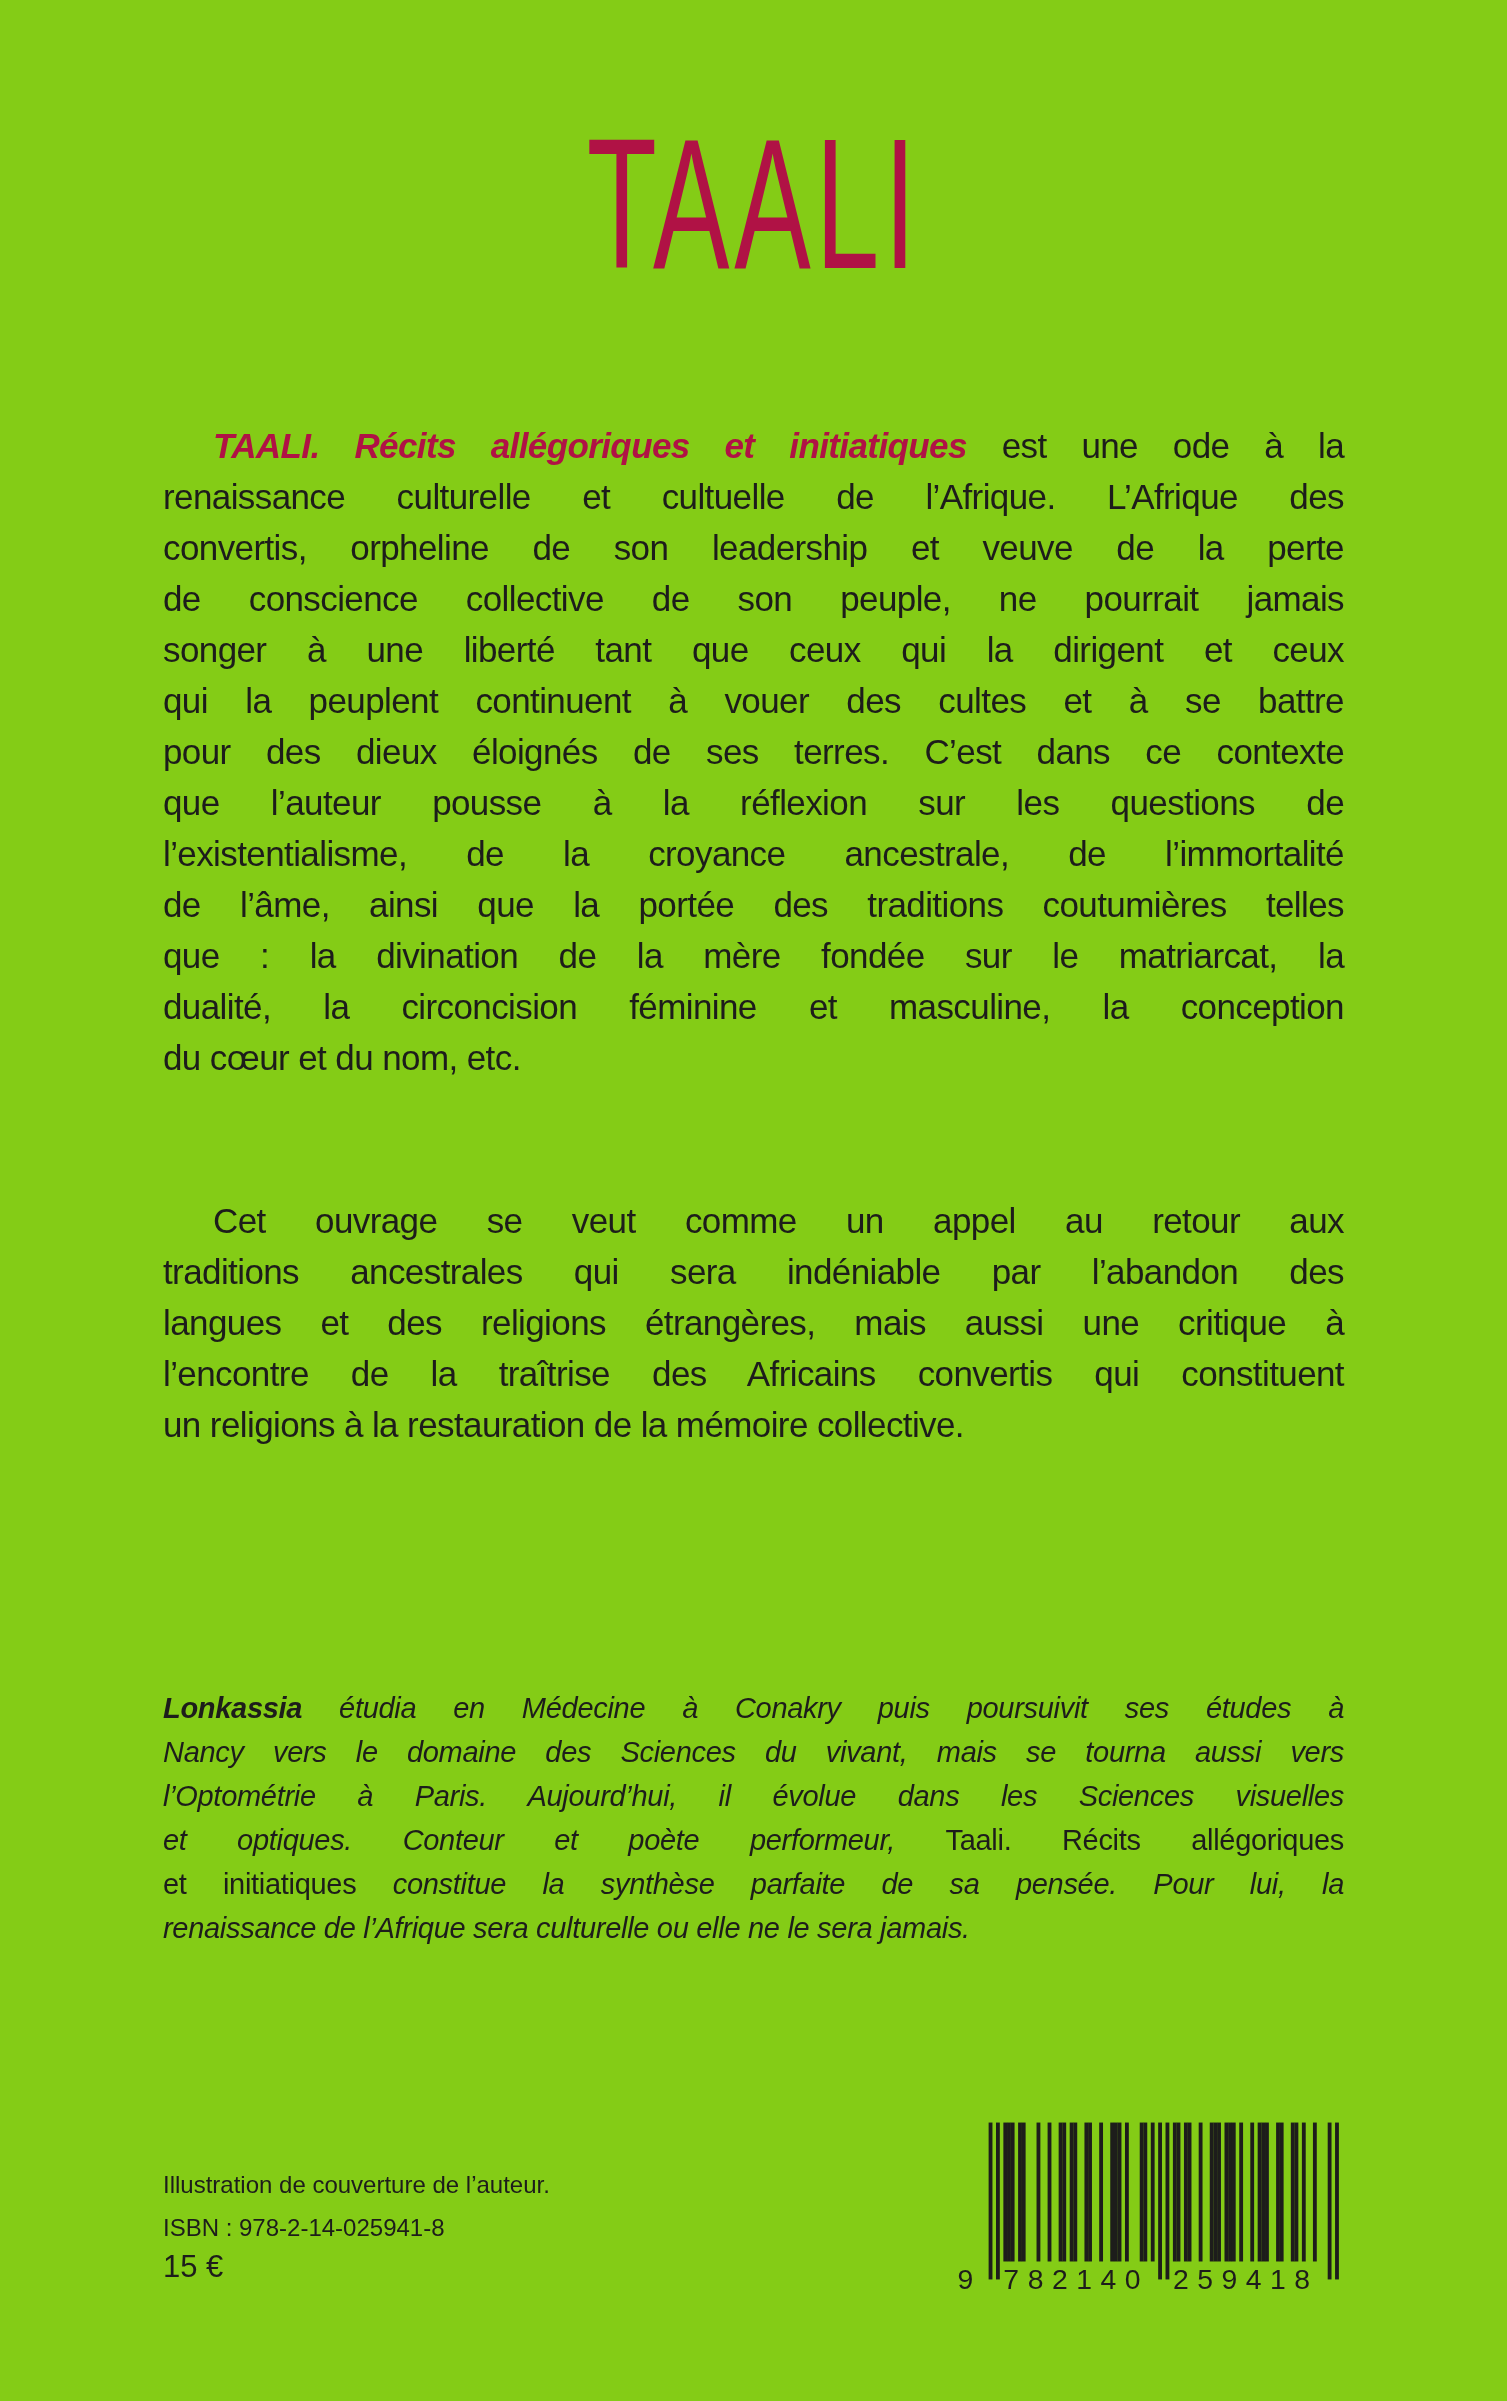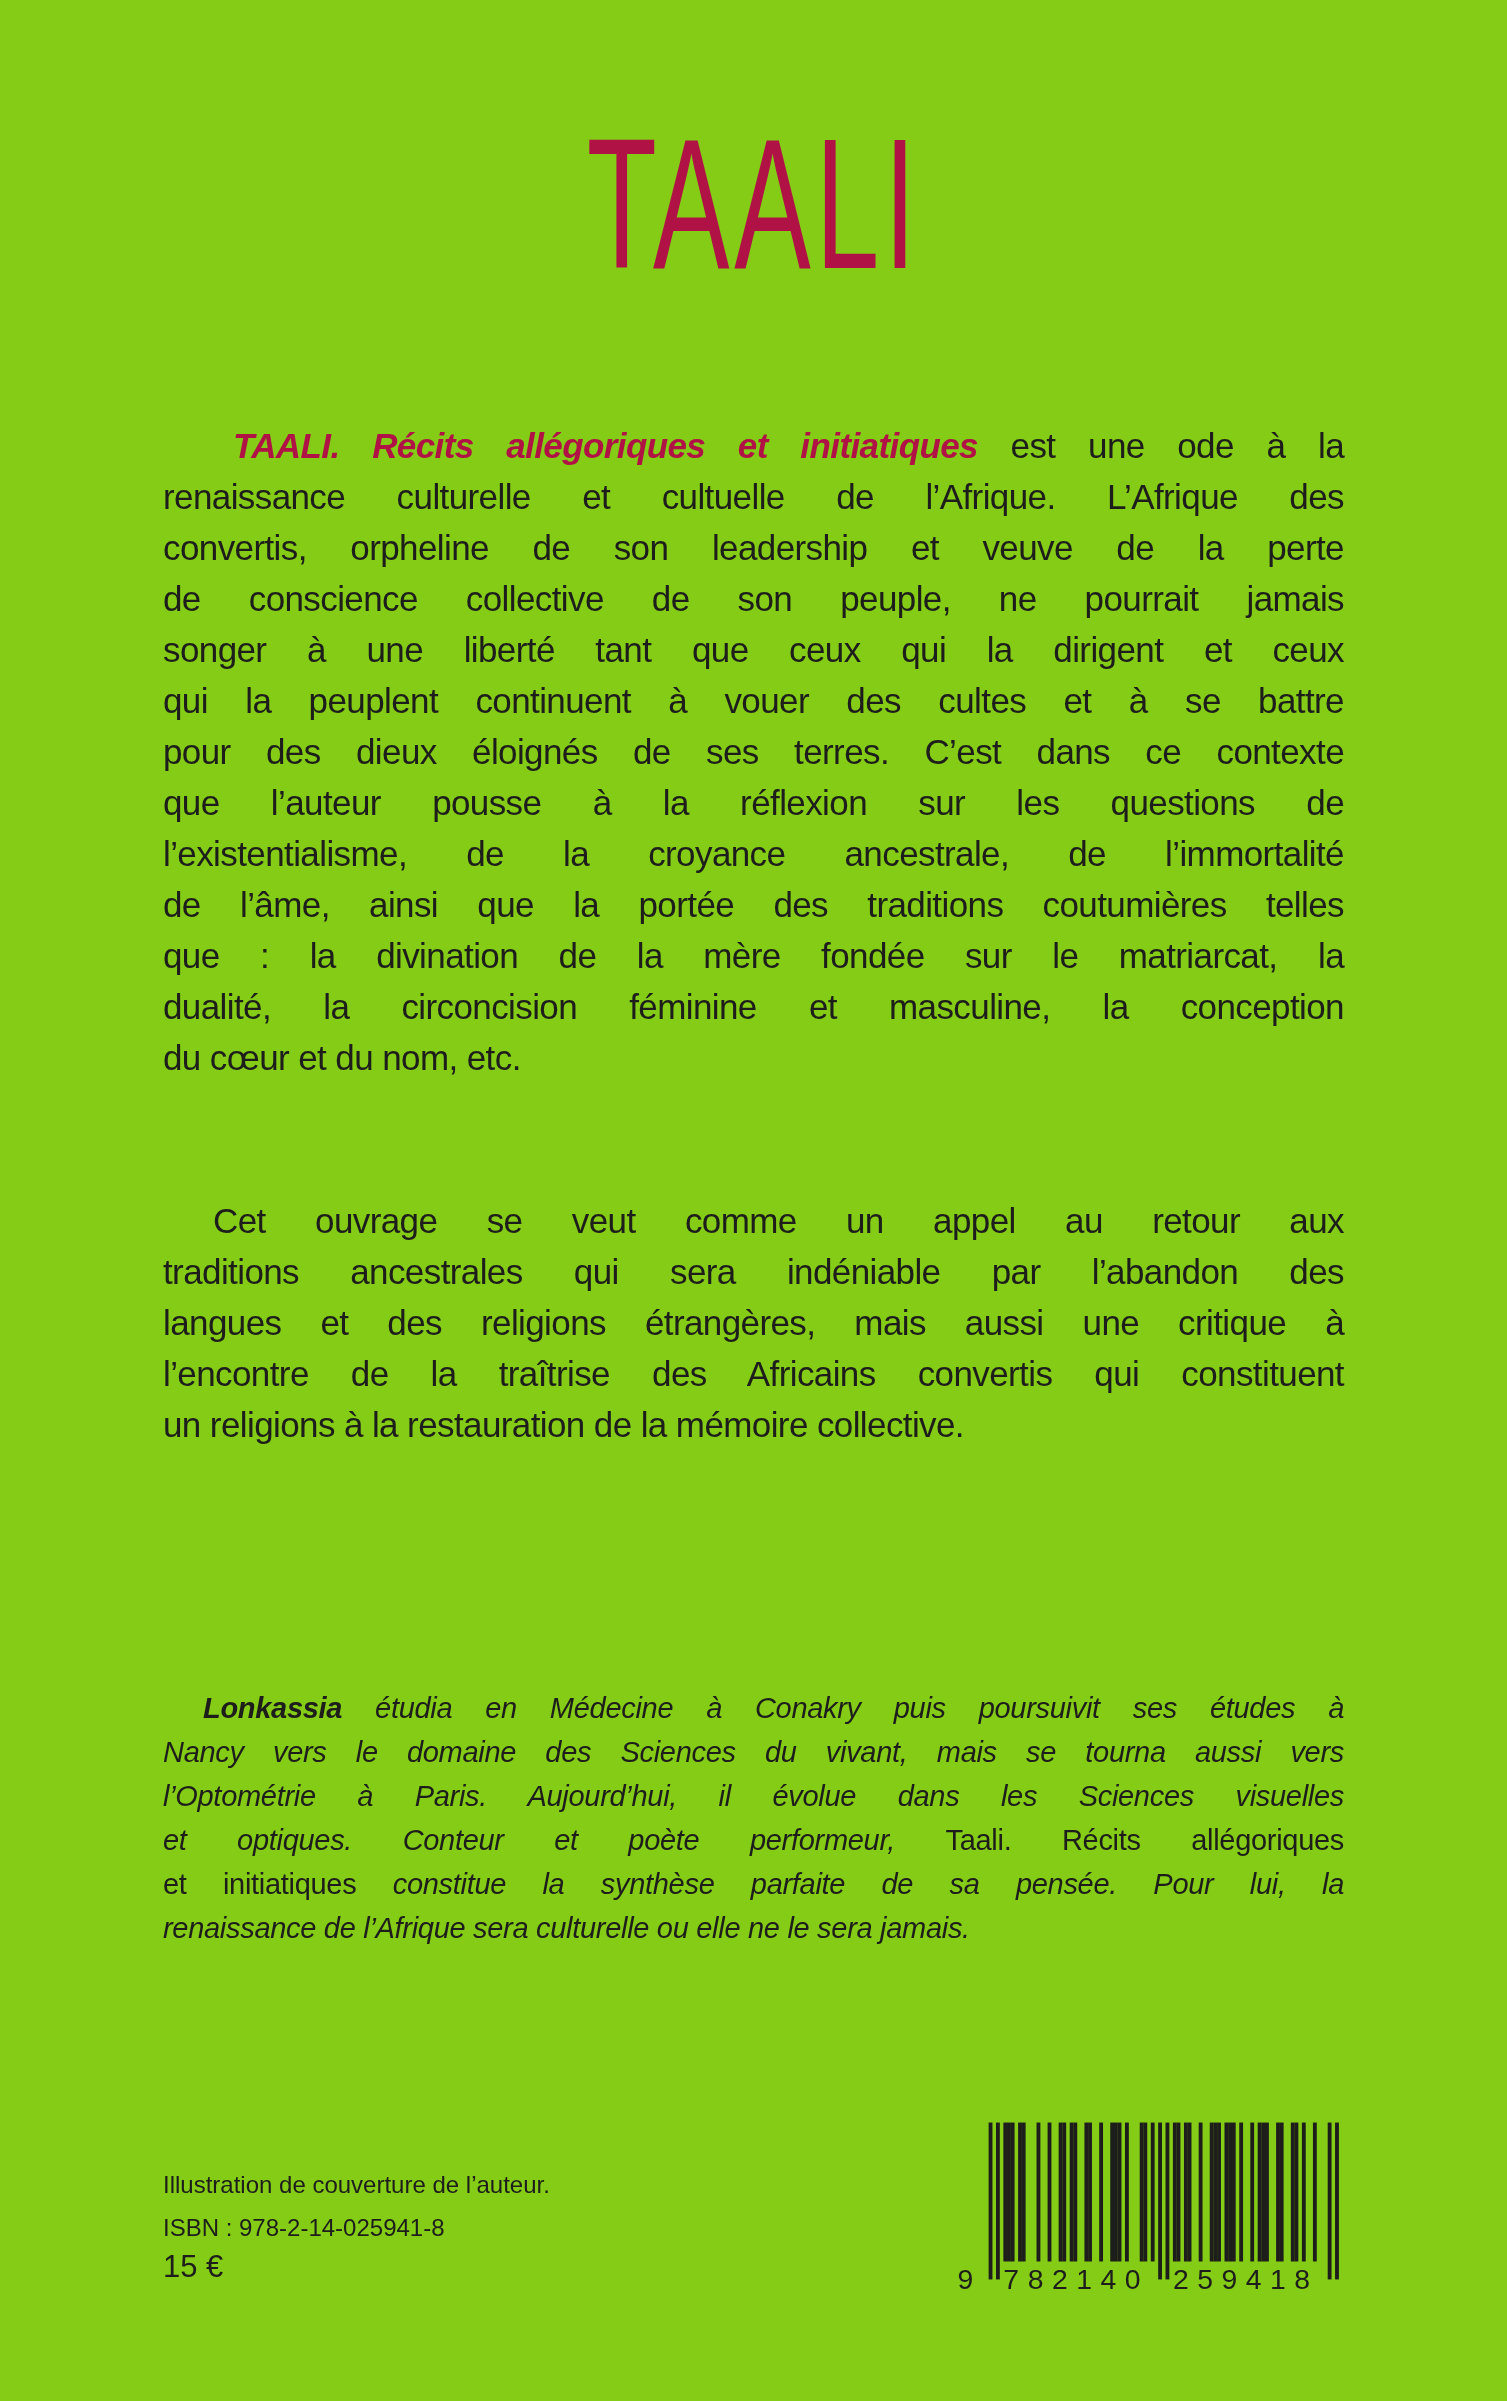--- a/index.html
+++ b/index.html
@@ -15,24 +15,24 @@
     }
 
     .para { position: absolute; left: 163px; width: 1181px; }
     .line {
       height: 51px; line-height: 51px; font-size: 35px;
       white-space: nowrap; text-align: justify; text-align-last: justify;
       letter-spacing: -0.6px; word-spacing: 0px;
     }
     .line.last { text-align-last: left; }
     .line.indent { padding-left: 50px; }
-    .hl { color: #b01245; font-style: italic; font-weight: 700; margin-left: 20px; }
+    .hl { color: #b01245; font-style: italic; font-weight: 700; }
 
     .bio .line { height: 44px; line-height: 44px; font-size: 29px; font-style: italic; letter-spacing: -0.3px; }
-    .bio .name { font-weight: 700; margin-left: 40px; }
+    .bio .name { font-weight: 700; }
     .bio .up { font-style: normal; }
 
     .credit { position: absolute; left: 163px; font-size: 24px; line-height: 28px; color: #1d1d1b; white-space: nowrap; }
     .price { position: absolute; left: 163px; font-size: 31px; line-height: 36px; white-space: nowrap; }
 
     .barcode { position: absolute; left: 946px; top: 2115px; width: 416px; height: 189px; }
     .barcode svg { display: block; }
   </style>
 </head>
 <body>

